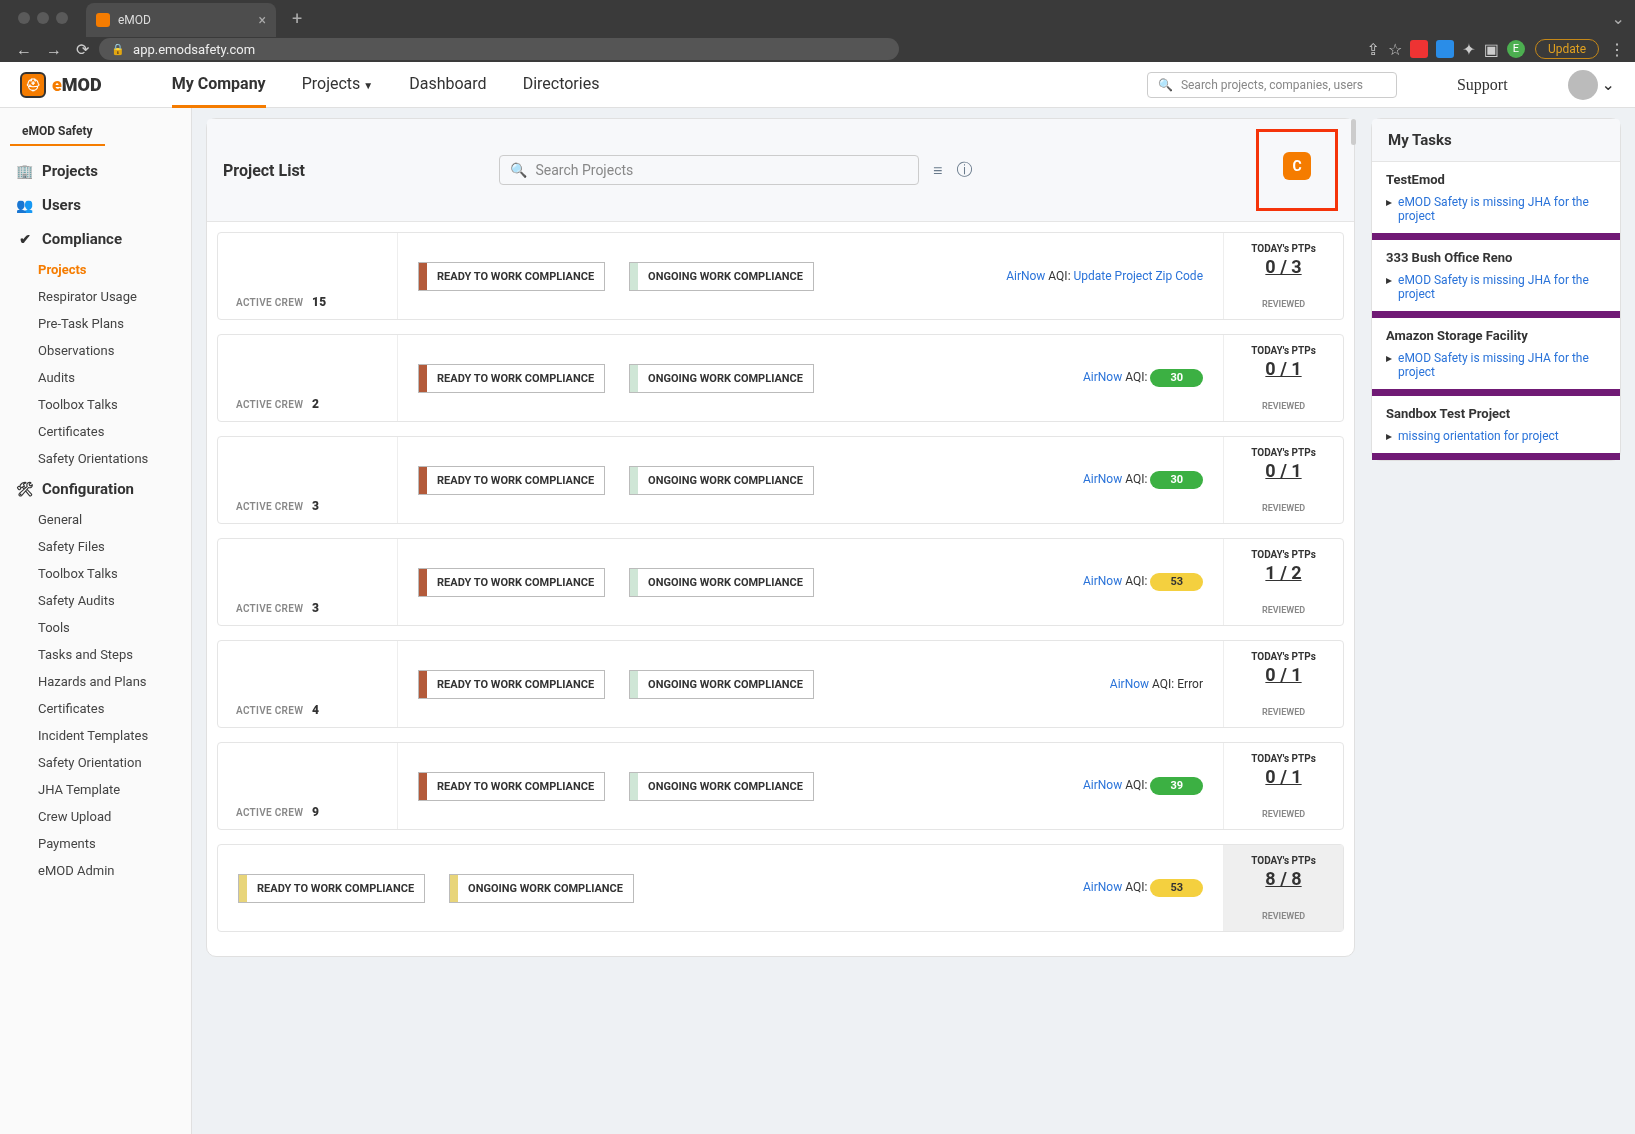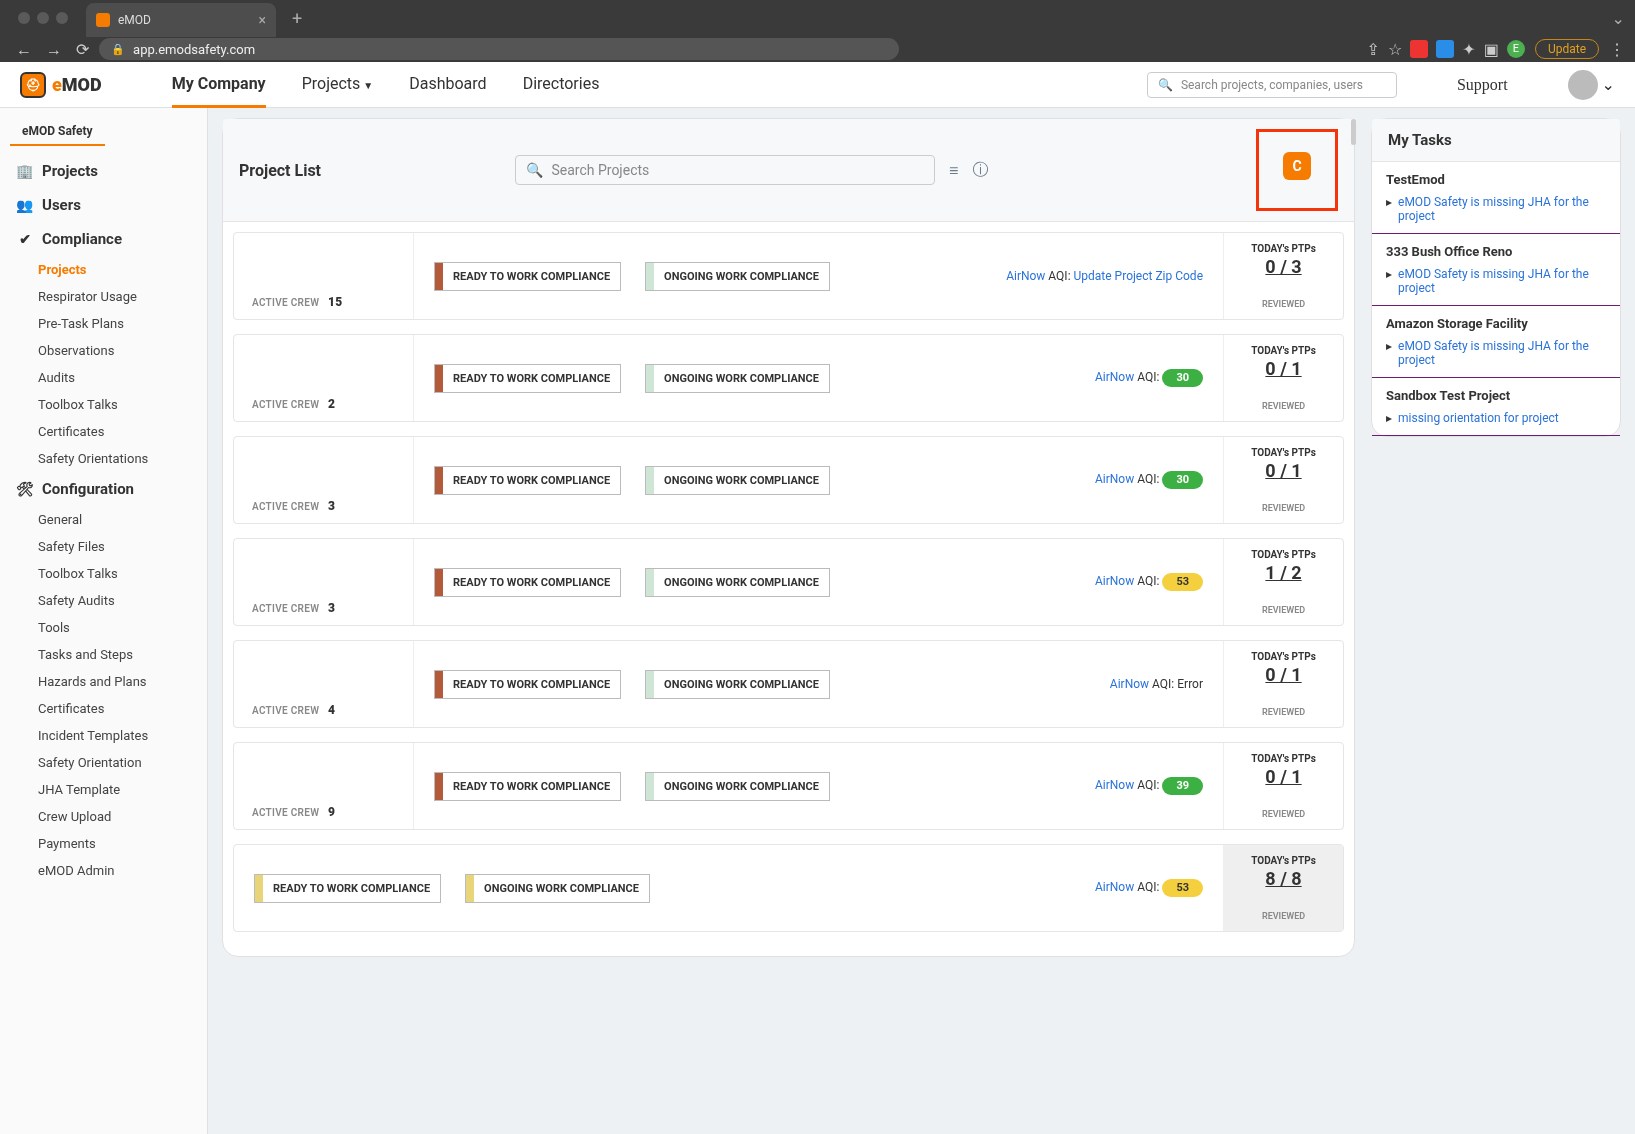--- a/index.html
+++ b/index.html
@@ -33,33 +33,33 @@
 .nav-tab { padding: 12px 0; cursor: pointer; }
 .nav-tab.active { font-weight: 700; border-bottom: 3px solid #f57c00; }
 .nav-tab .caret { font-size: 10px; margin-left: 3px; }
 .top-search { margin-left: auto; border: 1px solid #ccc; border-radius: 4px; height: 26px; width: 250px; display: flex; align-items: center; padding: 0 10px; font-size: 12px; color: #888; gap: 8px; }
 .support { font-size: 16px; margin-left: 30px; cursor: pointer; font-family: Liberation Serif, serif; }
 .avatar-wrap { margin-left: 30px; display: flex; align-items: center; gap: 4px; cursor: pointer; }
 .avatar { width: 30px; height: 30px; border-radius: 50%; background: #bbb; }
 
 
 .body { display: flex; height: calc(100vh - 108px); }
-.sidebar { width: 208px; border-right: 1px solid #e0e0e0; padding: 10px 0 10px 10px; font-size: 13px; overflow-y: auto; background: #fafafa; }
+.sidebar { width: 192px; border-right: 1px solid #e0e0e0; padding: 10px 0 10px 10px; font-size: 13px; overflow-y: auto; background: #fafafa; }
 .sb-company { font-weight: 700; font-size: 12px; padding: 6px 12px; border-bottom: 2px solid #f57c00; display: inline-block; margin-bottom: 8px; }
 .sb-group { display: flex; align-items: center; gap: 8px; padding: 8px 6px; font-weight: 700; font-size: 15px; cursor: pointer; }
 .sb-item { padding: 6px 6px 6px 28px; cursor: pointer; color: #444; font-size: 13px; }
 .sb-item.active { color: #f57c00; font-weight: 700; }
 .sb-icon { width: 18px; text-align: center; font-size: 14px; }
 
 .main { flex: 1; background: #eef1f4; overflow-y: auto; padding: 10px 14px; }
 .content-row { display: flex; gap: 16px; }
 .left-col { flex: 1; }
 .right-col { width: 250px; }
 
-.card { background: #fff; border: 1px solid #e0e0e0; border-radius: 16px; }
+.card { background: #fff; border: 1px solid #e0e0e0; border-radius: 10px; }
 .panel-header { background: #f7f8fa; border-bottom: 1px solid #e5e5e5; padding: 10px 16px; display: flex; align-items: center; gap: 14px; border-radius: 4px 4px 0 0; }
 .panel-title { font-weight: 700; font-size: 16px; }
 .proj-search { flex: 1; margin-left: 180px; display: flex; align-items: center; border: 1px solid #ccc; border-radius: 4px; height: 30px; padding: 0 10px; font-size: 14px; color: #888; gap: 8px; max-width: 420px; }
 .hdr-icon { color: #6a7b8c; font-size: 16px; cursor: pointer; }
 .orange-badge-wrap { border: 3px solid #f5340a; padding: 20px 24px 28px; margin-left: auto; }
 .orange-badge { width: 28px; height: 28px; background: #f57c00; border-radius: 6px; color: #fff; display: flex; align-items: center; justify-content: center; font-weight: 700; font-size: 14px; }
 
 .proj-list { padding: 10px 0; }
 .proj-card { background: #fff; border: 1px solid #e5e5e5; border-radius: 4px; margin: 0 10px 14px; display: flex; min-height: 82px; position: relative; }
 .proj-left { width: 180px; border-right: 1px solid #eee; display: flex; flex-direction: column; justify-content: flex-end; padding: 10px 12px 10px 18px; }
@@ -67,31 +67,31 @@
 .crew-line b { color: #333; font-size: 12px; margin-left: 6px; }
 .proj-mid { flex: 1; display: flex; align-items: center; gap: 24px; padding: 14px 20px; }
 .comp-btn { border: 1px solid #bbb; font-size: 11px; font-weight: 700; padding: 7px 10px; cursor: pointer; white-space: nowrap; display: flex; }
 .comp-btn .bar { width: 8px; margin: -7px 10px -7px -10px; }
 .ready .bar { background: #b35a3a; }
 .ready.yellow .bar { background: #e8d57a; }
 .ongoing .bar { background: #cfe6d6; }
 .ongoing.yellow .bar { background: #e8d57a; }
 .aqi-block { margin-left: auto; font-size: 12px; }
 .aqi-block a { color: #2a73d9; text-decoration: none; }
-.aqi-badge { display: inline-block; min-width: 18px; height: 18px; border-radius: 9px; text-align: center; line-height: 18px; font-size: 11px; font-weight: 700; padding: 0 14px; }
+.aqi-badge { display: inline-block; min-width: 18px; height: 18px; border-radius: 9px; text-align: center; line-height: 18px; font-size: 11px; font-weight: 700; padding: 0 20px; }
 .aqi-green { background: #3cb043; color: #fff; }
 .aqi-yellow { background: #f4d03f; color: #333; }
 .proj-right { width: 120px; border-left: 1px solid #eee; display: flex; flex-direction: column; align-items: center; justify-content: center; gap: 2px; padding: 10px; }
 .ptp-label { font-size: 10px; font-weight: 700; }
 .ptp-count { font-size: 18px; font-weight: 700; text-decoration: underline; }
 .ptp-rev { font-size: 9px; color: #888; font-weight: 600; margin-top: 20px; }
 .proj-right.highlight { background: #efefef; }
 
 .tasks-header { background: #f7f8fa; border-bottom: 1px solid #e5e5e5; padding: 12px 16px; font-weight: 700; font-size: 15px; border-radius: 4px 4px 0 0; }
-.task-group { border-bottom: 1px solid #701a75; padding: 10px 14px; }
+.task-group { border-bottom: 7px solid #701a75; padding: 10px 14px; }
 .task-title { font-weight: 700; font-size: 13px; margin-bottom: 8px; }
 .task-link { display: flex; gap: 6px; font-size: 12px; }
 .task-link .tri { color: #333; }
 .task-link a { color: #2a73d9; text-decoration: none; }
 .scroll-ind { position: absolute; right: -2px; top: 0; width: 5px; height: 26px; background: #ccc; border-radius: 3px; }
 </style>
 </head>
 <body>
 
 <div class="browser-chrome">

